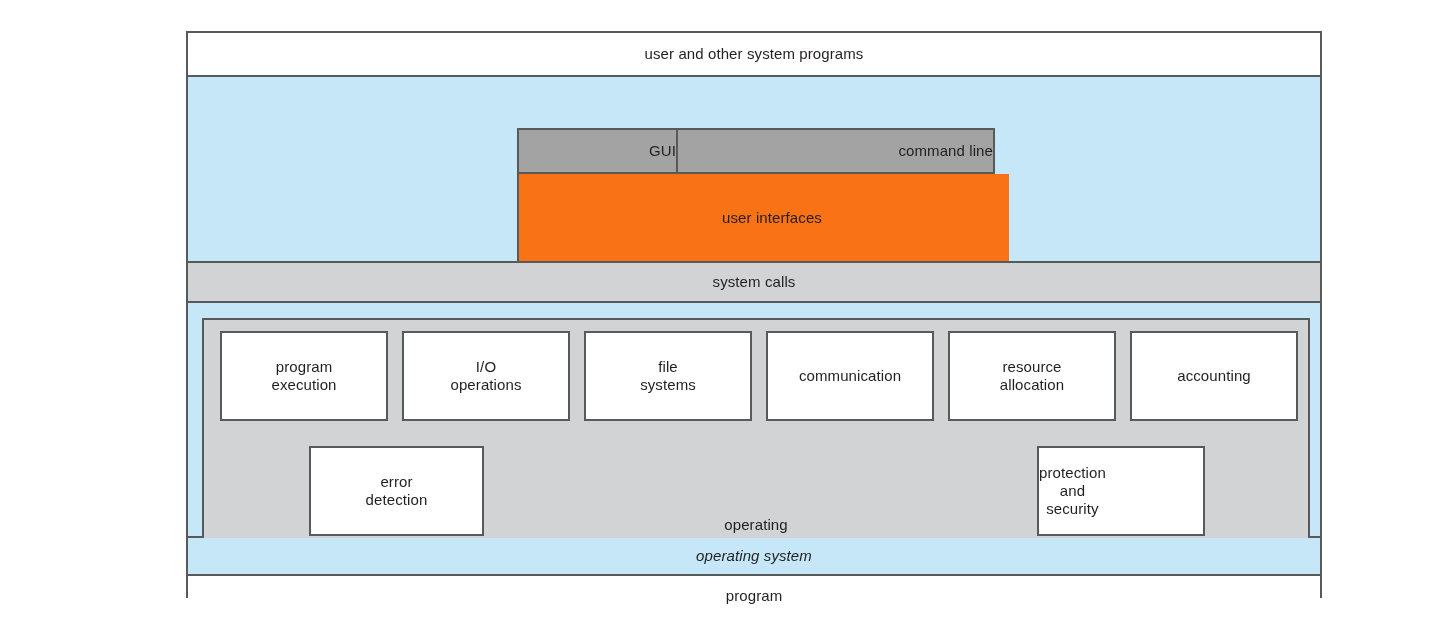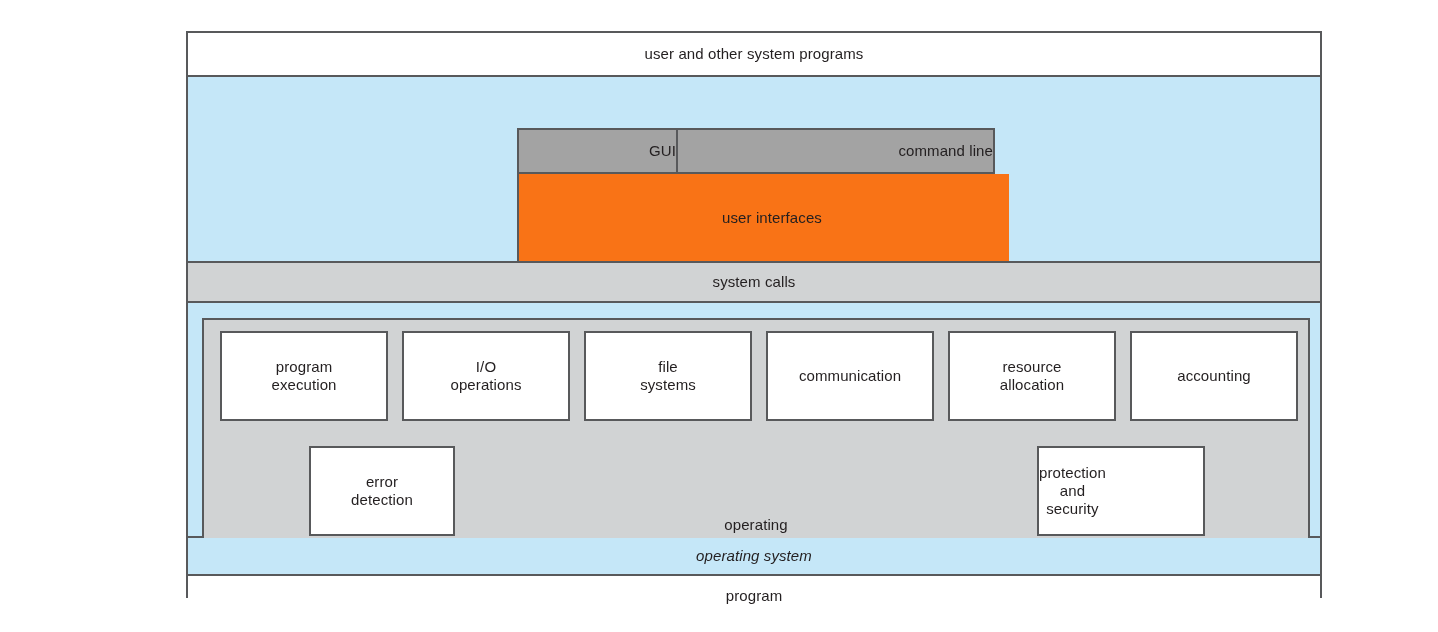--- a/index.html
+++ b/index.html
@@ -161,21 +161,21 @@
     border: 2px solid #58595b;
     display: flex;
     align-items: center;
     justify-content: center;
   }
 
   #error-detection-box {
     position: absolute;
     left: 105px;
     top: 126px;
-    width: 146px;
+    width: 175px;
     height: 90px;
     box-sizing: border-box;
     background: #ffffff;
     border: 2px solid #58595b;
     display: flex;
     align-items: center;
     justify-content: center;
   }
 
   #protection-security-box {

